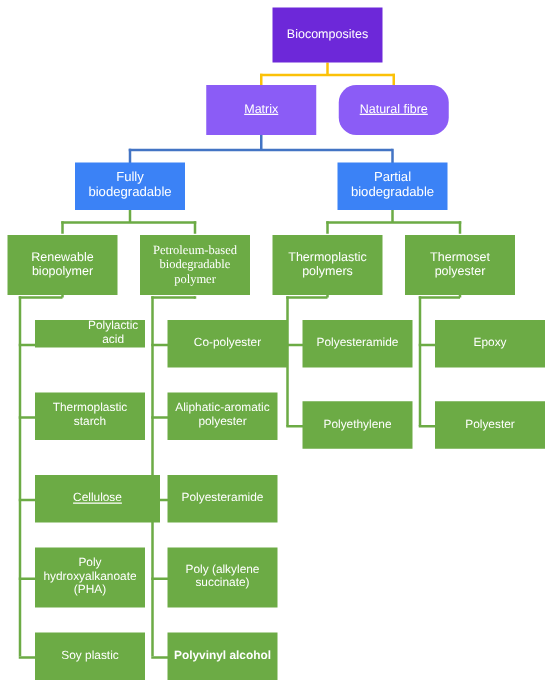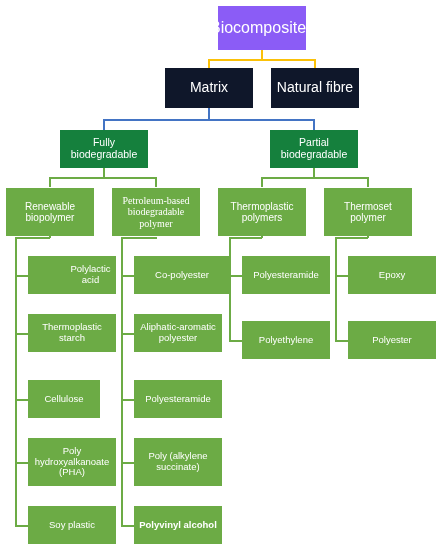--- a/index.html
+++ b/index.html
@@ -23,23 +23,23 @@
     align-items: center;
     justify-content: center;
     text-align: center;
     color: #ffffff;
     line-height: 1.12;
     box-sizing: border-box;
     padding: 1px 3px;
     z-index: 3;
     white-space: pre-line;
   }
-  .lvl-root  { background: #8b5cf6; font-size: 16px; }
-  .lvl-two   { background: #0f172a; font-size: 14px; }
-  .lvl-three { background: #15803d; font-size: 10.5px; }
+  .lvl-root  { background: #6d28d9; font-size: 10px; }
+  .lvl-two   { background: #8b5cf6; font-size: 10px; text-decoration: underline; }
+  .lvl-three { background: #3b82f6; font-size: 10.5px; }
   .lvl-four  { background: #6cab45; font-size: 10px; }
   .lvl-leaf  { background: #6cab45; font-size: 9.5px; }
 
   .conn {
     position: absolute;
     z-index: 1;
   }
   .conn.h { height: 2px; }
   .conn.v { width: 2px; }
   .c-orange { background: #fbc108; }
@@ -101,45 +101,45 @@
   <div class="conn h c-green" style="left:229px; top:275px; width:14px;"></div>
   <div class="conn h c-green" style="left:229px; top:340px; width:14px;"></div>
 
   <div class="conn h c-green" style="left:335px; top:275px; width:14px;"></div>
   <div class="conn h c-green" style="left:335px; top:340px; width:14px;"></div>
 
   <div class="node lvl-root" style="left:218px; top:6px; width:88px; height:44px;">Biocomposites</div>
 
   <div class="node lvl-two" style="left:165px; top:68px; width:88px; height:40px;">Matrix</div>
 
-  <div class="node lvl-two" style="left:271px; top:68px; width:88px; height:40px;">Natural fibre</div>
+  <div class="node lvl-two" style="left:271px; top:68px; width:88px; height:40px;border-radius:14px;">Natural fibre</div>
 
   <div class="node lvl-three" style="left:60px; top:130px; width:88px; height:38px;">Fully
 biodegradable</div>
 
   <div class="node lvl-three" style="left:270px; top:130px; width:88px; height:38px;">Partial
 biodegradable</div>
 
   <div class="node lvl-four" style="left:6px; top:188px; width:88px; height:48px;">Renewable
 biopolymer</div>
 
   <div class="node lvl-four" style="left:112px; top:188px; width:88px; height:48px;font-family:Liberation Serif, serif;">Petroleum-based
 biodegradable
 polymer</div>
 
   <div class="node lvl-four" style="left:218px; top:188px; width:88px; height:48px;">Thermoplastic
 polymers</div>
 
   <div class="node lvl-four" style="left:324px; top:188px; width:88px; height:48px;">Thermoset
-polymer</div>
+polyester</div>
 
-  <div class="node lvl-leaf" style="left:28px; top:256px; width:88px; height:38px;padding-left:40px;">Polylactic acid</div>
+  <div class="node lvl-leaf" style="left:28px; top:256px; width:88px; height:22px;padding-left:40px;">Polylactic acid</div>
   <div class="node lvl-leaf" style="left:28px; top:314px; width:88px; height:38px;">Thermoplastic
 starch</div>
-  <div class="node lvl-leaf" style="left:28px; top:380px; width:72px; height:38px;">Cellulose</div>
+  <div class="node lvl-leaf" style="left:28px; top:380px; width:100px; height:38px;text-decoration:underline;">Cellulose</div>
   <div class="node lvl-leaf" style="left:28px; top:438px; width:88px; height:48px;">Poly
 hydroxyalkanoate
 (PHA)</div>
   <div class="node lvl-leaf" style="left:28px; top:506px; width:88px; height:38px;">Soy plastic</div>
 
   <div class="node lvl-leaf" style="left:134px; top:256px; width:96px; height:38px;">Co-polyester</div>
   <div class="node lvl-leaf" style="left:134px; top:314px; width:88px; height:38px;">Aliphatic-aromatic
 polyester</div>
   <div class="node lvl-leaf" style="left:134px; top:380px; width:88px; height:38px;">Polyesteramide</div>
   <div class="node lvl-leaf" style="left:134px; top:438px; width:88px; height:48px;">Poly (alkylene

